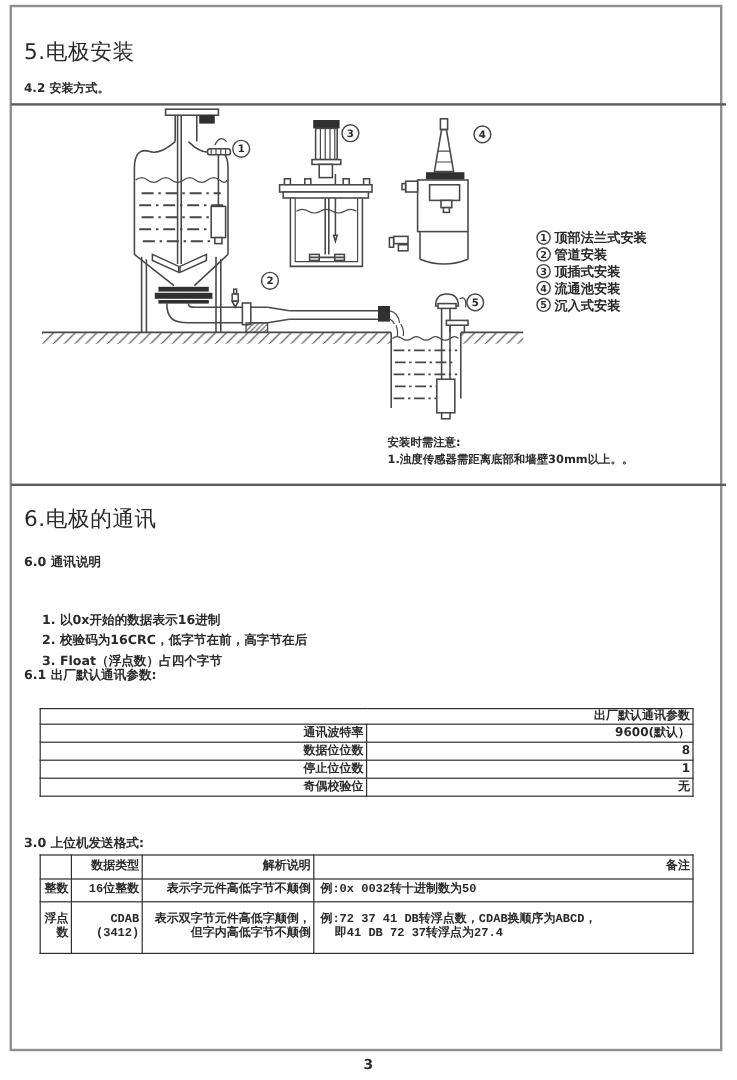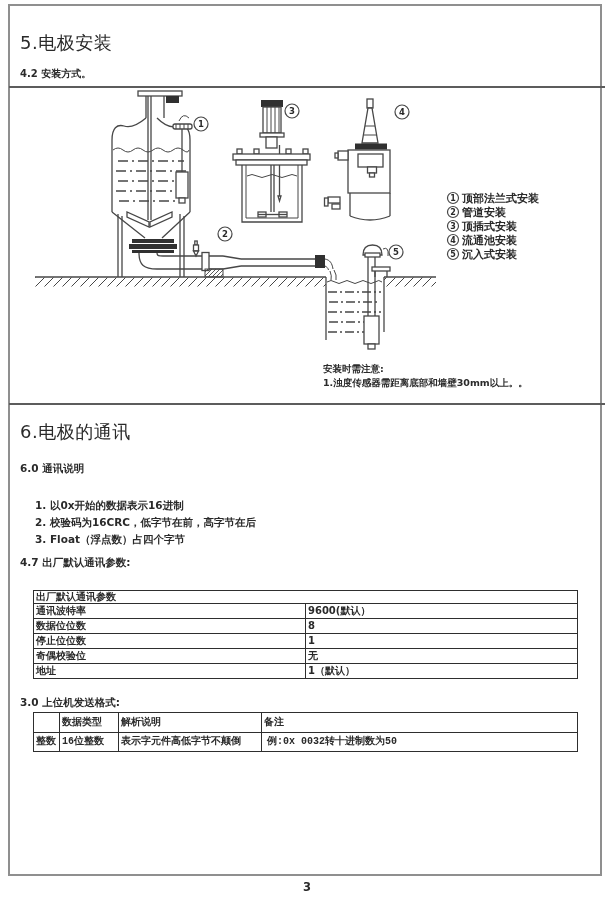--- a/index.html
+++ b/index.html
@@ -9,21 +9,21 @@
     overflow:hidden;
   }
   .abs{position:absolute;}
   .page-border{left:8px;top:4px;width:594px;height:872px;border:2px solid #8f8f8f;box-sizing:border-box;}
   .divider{left:9px;width:596px;height:0;border-top:2px solid #5c5c5c;}
   .h-title{font-size:18px;font-weight:normal;letter-spacing:0.5px;}
   .sub-head{font-size:10.5px;font-weight:bold;}
   .body-line{font-size:10.5px;font-weight:bold;line-height:17px;white-space:pre;}
   table{border-collapse:collapse;table-layout:fixed;}
   .dtable td{border:1.5px solid #2e2e2e;font-size:10px;font-weight:bold;
-    text-align:left;vertical-align:middle;padding:0 2px;line-height:12px;
+    text-align:right;vertical-align:middle;padding:0 2px;line-height:12px;
     overflow:hidden;}
   .t1 td{height:14px;}
   .t1 .t1-head{height:12px;}
   .t2 .pre{white-space:pre-wrap;}
   .t2 .left{text-align:left;padding-left:5px;margin-left:44px;}
   .page-num{left:0;top:880px;width:614px;text-align:center;font-size:11.5px;font-weight:bold;}
   svg{display:block;}
   svg text{font-family:"DejaVu Sans","Liberation Sans",sans-serif;font-weight:bold;fill:#2a2a2a;}
   svg .ln{stroke:#474747;fill:none;stroke-width:1.3;}
   svg .thin{stroke:#474747;fill:none;stroke-width:1;}
@@ -212,27 +212,27 @@
     <text class="notetxt" x="314" y="284">安装时需注意:</text>
     <text class="notetxt" x="314" y="298">1.浊度传感器需距离底部和墙壁30mm以上。。</text>
   </g>
 </svg>
 
 <div class="abs divider" style="top:403px;"></div>
 
 <div class="abs h-title" style="left:20px;top:420px;">6.电极的通讯</div>
 <div class="abs sub-head" style="left:20px;top:462px;">6.0 通讯说明</div>
 
-<div class="abs" style="left:35px;top:497px;">
+<div class="abs" style="left:35px;top:509px;">
   <div class="body-line">1. 以0x开始的数据表示16进制</div>
   <div class="body-line">2. 校验码为16CRC，低字节在前，高字节在后</div>
   <div class="body-line">3. Float（浮点数）占四个字节</div>
 </div>
 
-<div class="abs sub-head" style="left:20px;top:556px;">4.7 出厂默认通讯参数:</div>
+<div class="abs sub-head" style="left:20px;top:556px;">6.1 出厂默认通讯参数:</div>
 
 <table class="abs dtable t1" style="left:33px;top:590px;width:544px;">
   <colgroup>
       <col style="width:272px">
       <col style="width:272px">
     </colgroup>
   <tbody>
       <tr>
         <td class="t1-head" colspan="2">出厂默认通讯参数</td>
       </tr>
@@ -244,24 +244,20 @@
     <td>数据位位数</td>
     <td>8</td>
   </tr>
   <tr>
     <td>停止位位数</td>
     <td>1</td>
   </tr>
   <tr>
     <td>奇偶校验位</td>
     <td>无</td>
-  </tr>
-  <tr>
-    <td>地址</td>
-    <td>1（默认）</td>
   </tr>
 </tbody>
   </table>
 
 <div class="abs sub-head" style="left:20px;top:696px;">3.0 上位机发送格式:</div>
 
 <table class="abs dtable t2" style="left:33px;top:712px;width:544px;font-family:Liberation Mono, monospace;">
   <colgroup>
     <col style="width:26px">
       <col style="width:59px">
@@ -274,16 +270,26 @@
     <td>数据类型</td>
     <td>解析说明</td>
     <td>备注</td>
   </tr>
   <tr style="height:19px;">
     <td class="pre">整数</td>
     <td class="pre">16位整数</td>
     <td class="pre">表示字元件高低字节不颠倒</td>
     <td class="pre left">例:0x 0032转十进制数为50</td>
   </tr>
+  <tr style="height:43px;">
+    <td class="pre">浮点
+数</td>
+    <td class="pre">CDAB
+(3412)</td>
+    <td class="pre">表示双字节元件高低字颠倒，
+但字内高低字节不颠倒</td>
+    <td class="pre left">例:72 37 41 DB转浮点数，CDAB换顺序为ABCD，
+  即41 DB 72 37转浮点为27.4</td>
+  </tr>
 </tbody>
   </table>
 
 <div class="abs page-num">3</div>
 
 </body></html>

